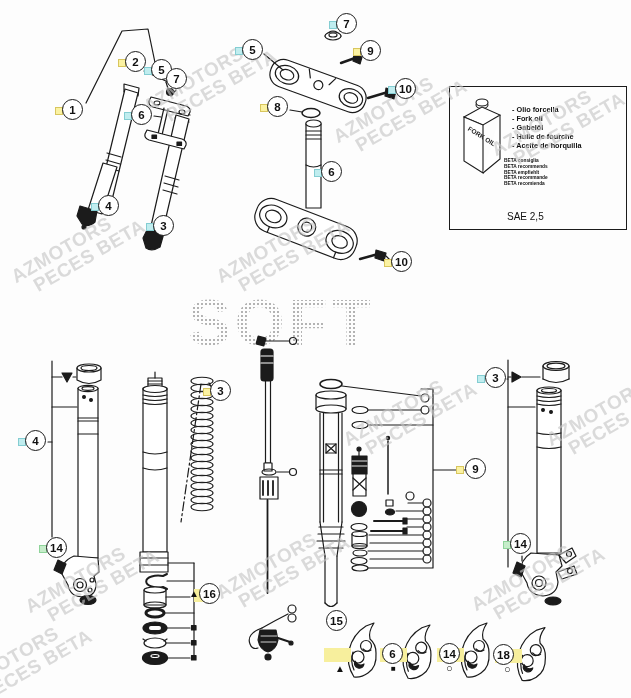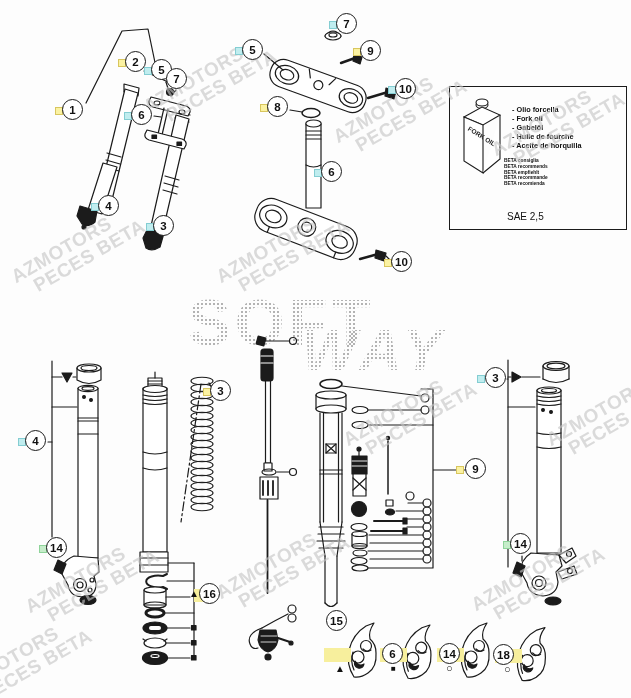--- a/index.html
+++ b/index.html
@@ -37,21 +37,20 @@
   .mark.g{background:#c6edca;border:1px solid #8fd49a;}
   .bar{position:absolute;z-index:4;width:27px;height:14px;background:#f7ef9d;}
   .sym{position:absolute;z-index:6;color:#111;font-weight:bold;pointer-events:none;line-height:1;} .sym.t2{font-size:10px;} .sym.s{font-size:8px;} .sym.o{font-size:11px;}
 </style>
 </head>
 <body>
 
 <div class="stage">
 
   <div class="halftone soft">SOFT</div>
-  <div class="halftone way">WAY</div>
 
   <svg class="art" width="631" height="698" viewBox="0 0 631 698" fill="none" stroke="#1b1b1b" stroke-width="1.2" stroke-linecap="round" stroke-linejoin="round">
     <defs>
       <ellipse id="coil" cx="202" cy="381" rx="11" ry="3.8"></ellipse>
       <circle id="sring" cx="427" cy="503" r="4"></circle>
       <g id="guard-shape">
         <path d="M9,54 Q1,42 4,27 Q8,11 21,3 L29,0 Q23,9 25,16 Q31,21 31,30 Q32,44 23,50 Q16,55 9,54 Z" fill="#fff"></path>
         <circle cx="13" cy="34" r="6"></circle>
         <circle cx="21" cy="23" r="5.5"></circle>
         <path d="M9,47 Q5,38 8,29"></path>

